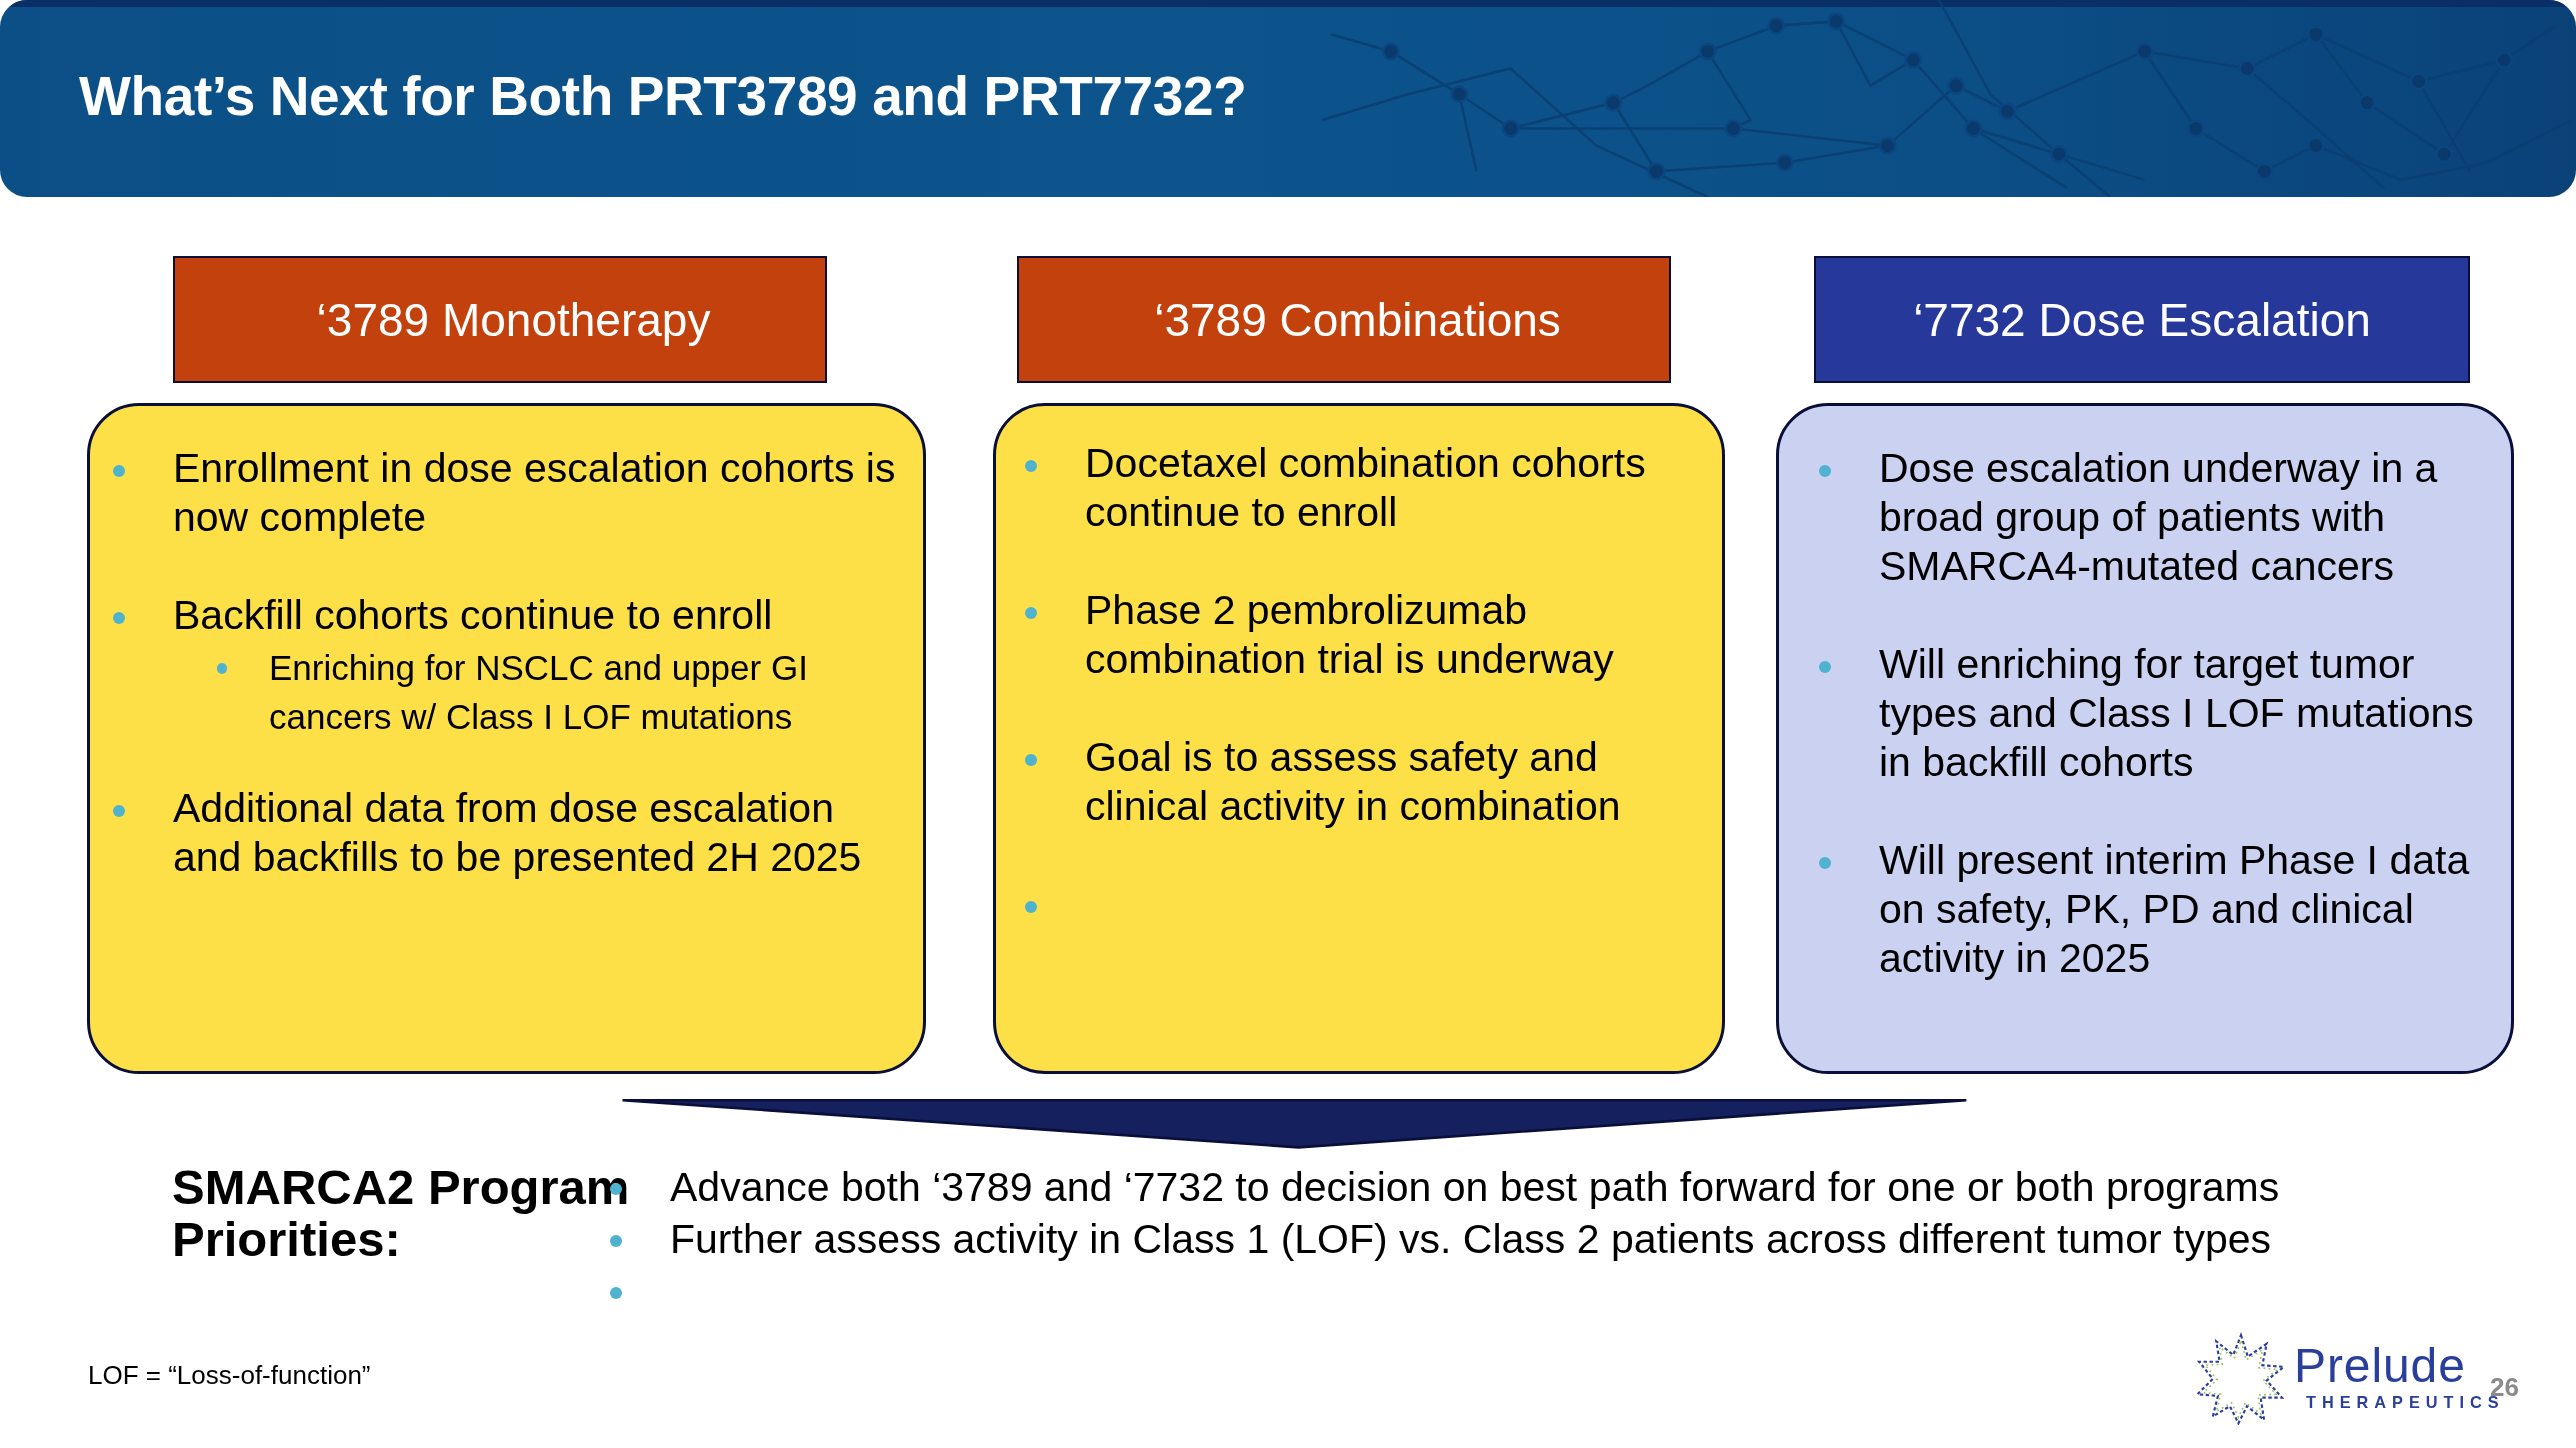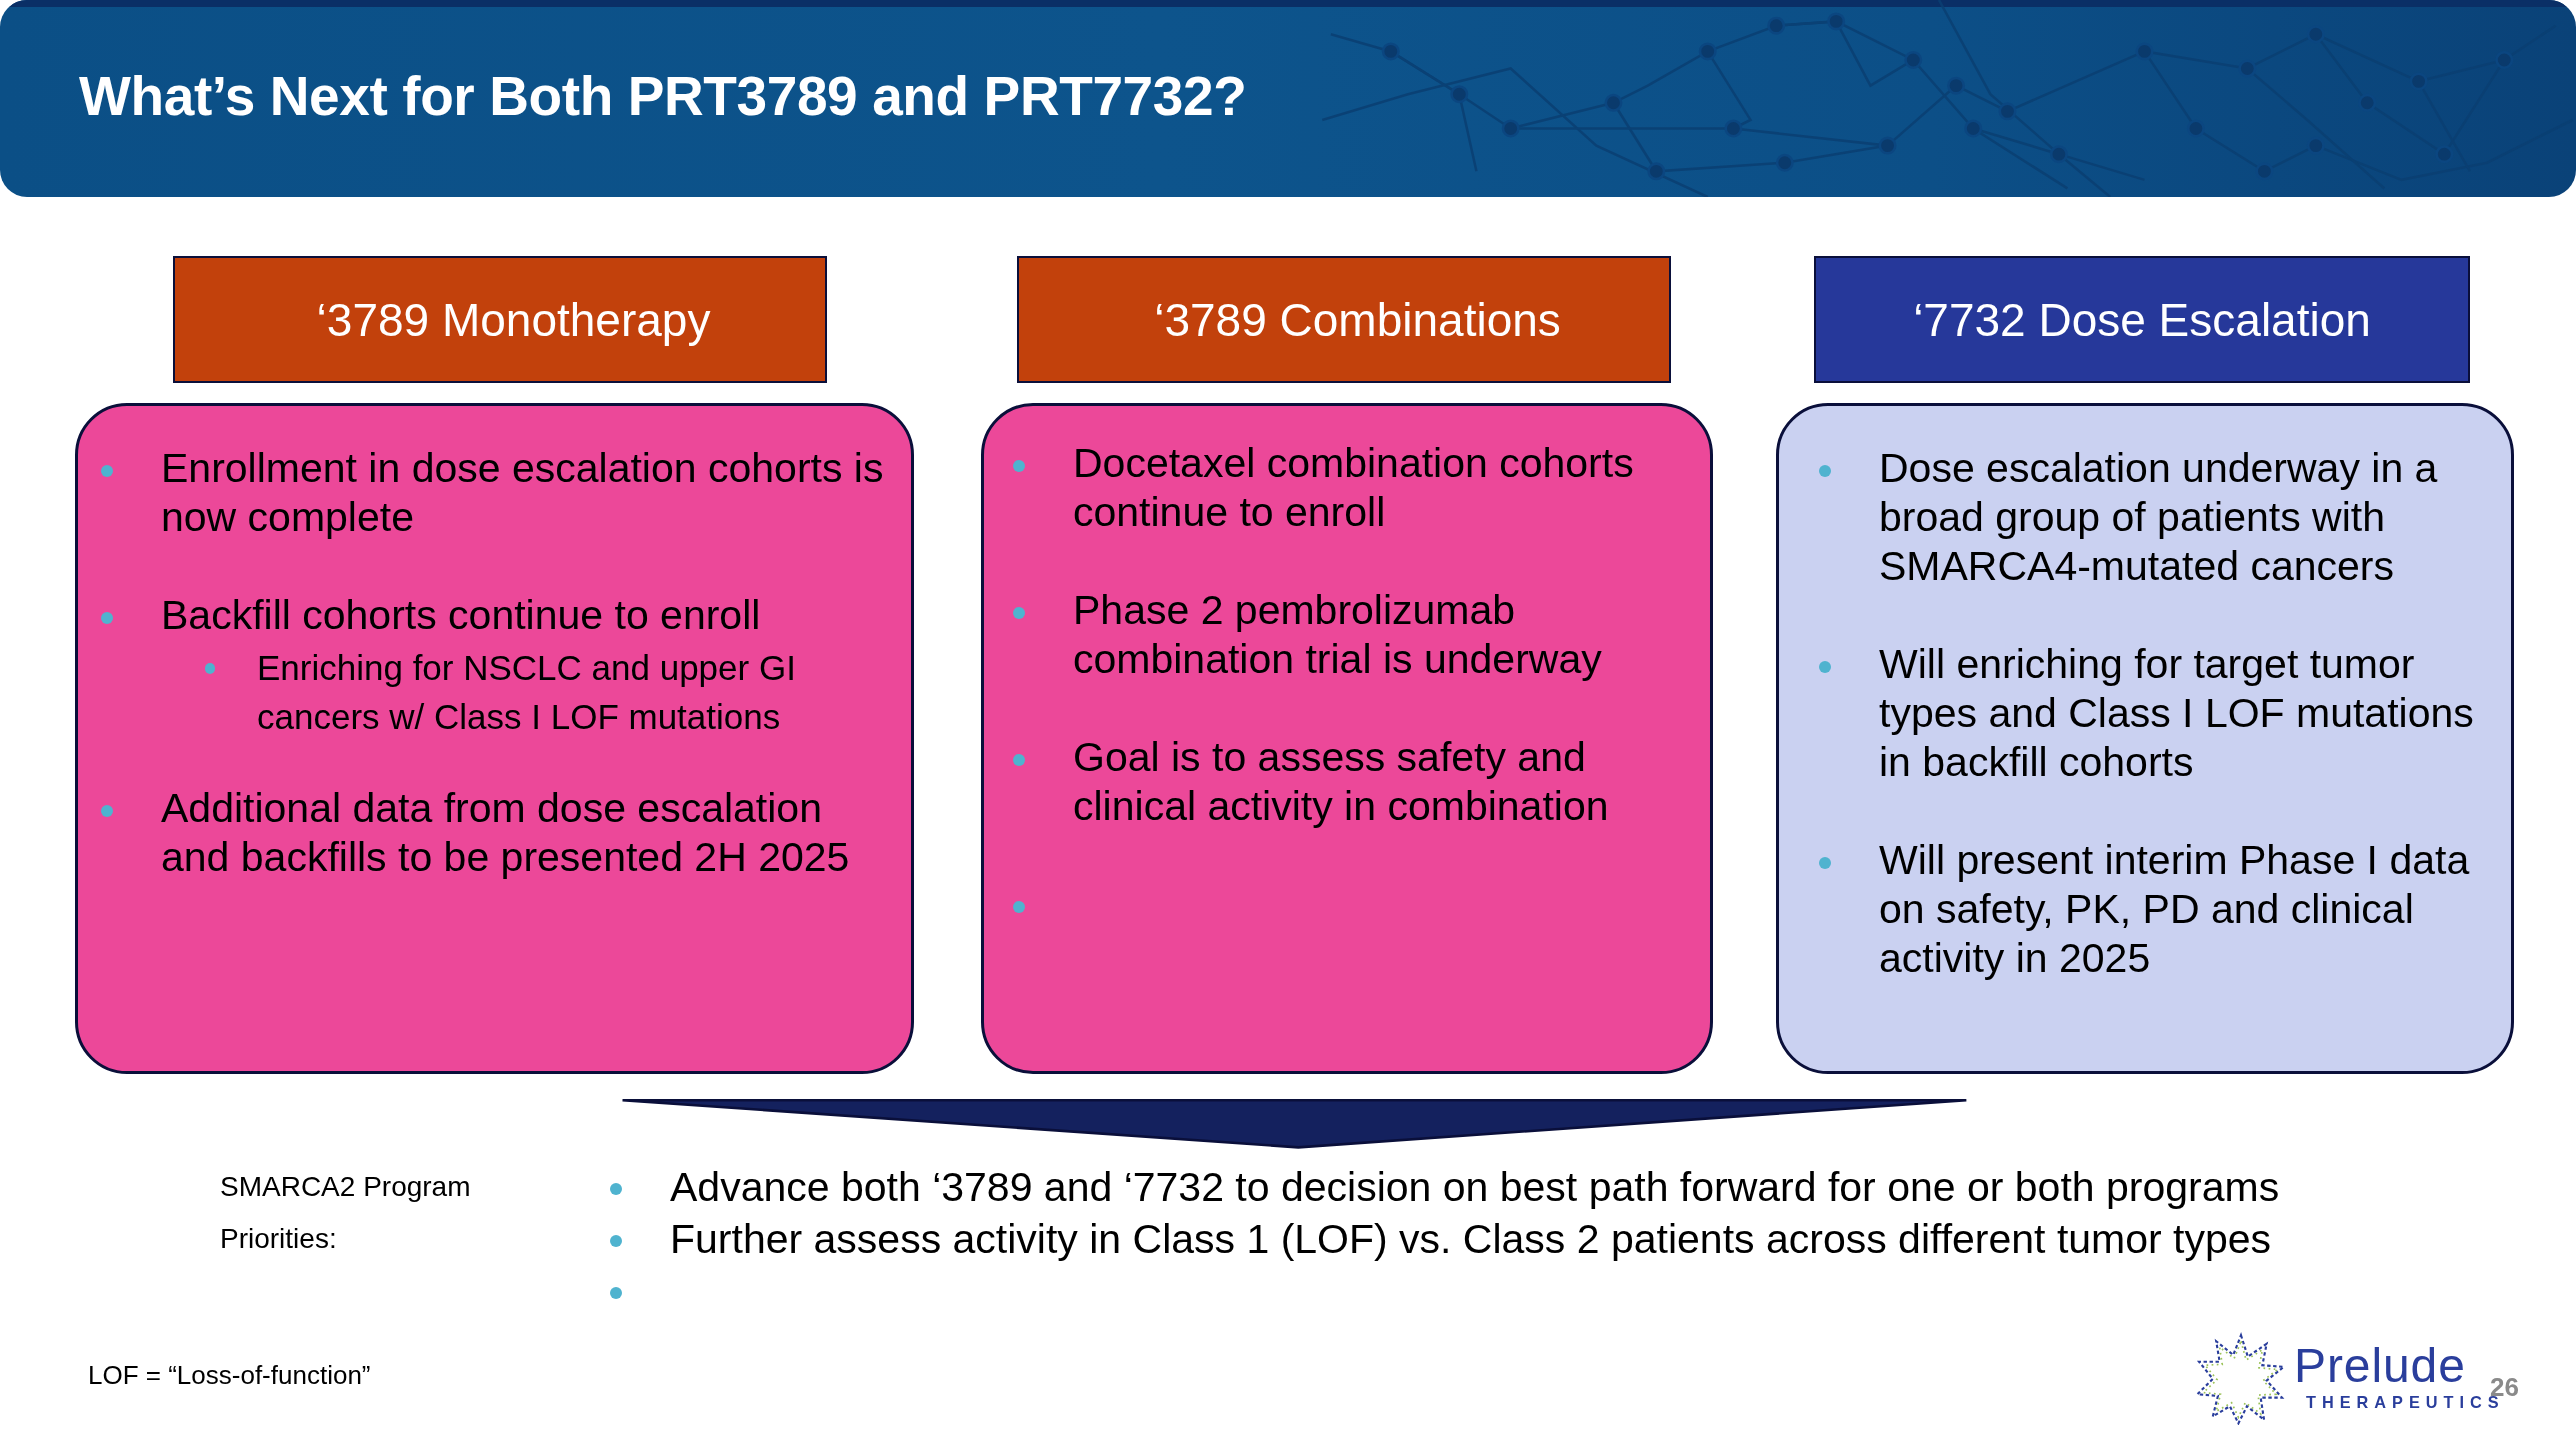--- a/index.html
+++ b/index.html
@@ -6,30 +6,30 @@
   body { width:2576px; height:1449px; position:relative; overflow:hidden; background:#ffffff; font-family:"Liberation Sans", sans-serif; color:#000; }
   .banner { position:absolute; left:0; top:0; width:2576px; height:197px; overflow:hidden;
     background: linear-gradient(90deg, #0b4f86 0%, #0d548c 45%, #0c4f87 75%, #0a4278 100%); border-radius: 27px; }
   .banner .topstrip { position:absolute; left:0; top:0; width:100%; height:6.9px; background:#0a2f66; }
   .banner svg { position:absolute; left:0; top:0; }
   .title { position:absolute; left:79px; top:64px; font-size:55px; font-weight:bold; color:#ffffff; letter-spacing:-0.4px; white-space:nowrap; }
   .hbox { position:absolute; top:256px; height:127px; border:2.6px solid #0a0f3a; box-sizing:border-box; color:#fff; font-size:46px; display:flex; align-items:center; justify-content:center; white-space:nowrap; }
   .hbox.dark { background:#c2410c;padding-left:27px; }
   .hbox.bright { background:#26389a; }
   .cbox { position:absolute; top:403px; height:671px; border:3px solid #0a0f3a; box-sizing:border-box; border-radius:52px; }
-  .cbox.grey { background:#ec4899; }
+  .cbox.grey { background:#fde047;margin-left:12px; }
   .cbox.lav { background:#cad1f1; }
   ul.bl { list-style:none; margin:0; padding:0; position:absolute; }
   ul.bl li { position:relative; font-size:41px; line-height:49px; margin-bottom:49px; }
   ul.bl li .dot { position:absolute; left:-60px; top:20.6px; width:12px; height:12px; border-radius:50%; background:#4fb3cf; }
   ul.sub { list-style:none; margin:3.4px 0 0 0; padding:0 0 0 96px; }
   ul.sub li { font-size:35px; line-height:49px; margin-bottom:0; }
   ul.sub li .dot { left:-52px; top:20px; width:10.3px; height:10.3px; }
   .arrow { position:absolute; left:0; top:0; }
-  .prio-label { position:absolute; left:172px; top:1161px; font-size:28px; font-weight:normal; line-height:52px;margin-left:48px; }
+  .prio-label { position:absolute; left:172px; top:1161px; font-size:49px; font-weight:bold; line-height:52px; }
   ul.prio { position:absolute; left:670px; top:1161px; list-style:none; margin:0; padding:0; }
   ul.prio li { position:relative; font-size:41px; line-height:52px; white-space:nowrap; }
   ul.prio li .dot { position:absolute; left:-60px; top:21.5px; width:12px; height:12px; border-radius:50%; background:#4fb3cf; }
   .footnote { position:absolute; left:88px; top:1360px; font-size:26px; }
   .logo { position:absolute; left:2194px; top:1331px; width:275px; height:94px; }
   .logo .word { position:absolute; left:100px; top:6.9px; font-size:48px; color:#2a3e9c; letter-spacing:0.9px; }
   .logo .sub { position:absolute; left:112px; top:62px; font-size:16.3px; color:#2a3e9c; letter-spacing:6px; font-weight:bold; }
   .pagenum { position:absolute; left:2490px; top:1372px; font-size:26px; font-weight:bold; color:#8a8a8a; }
 </style>
 </head>

